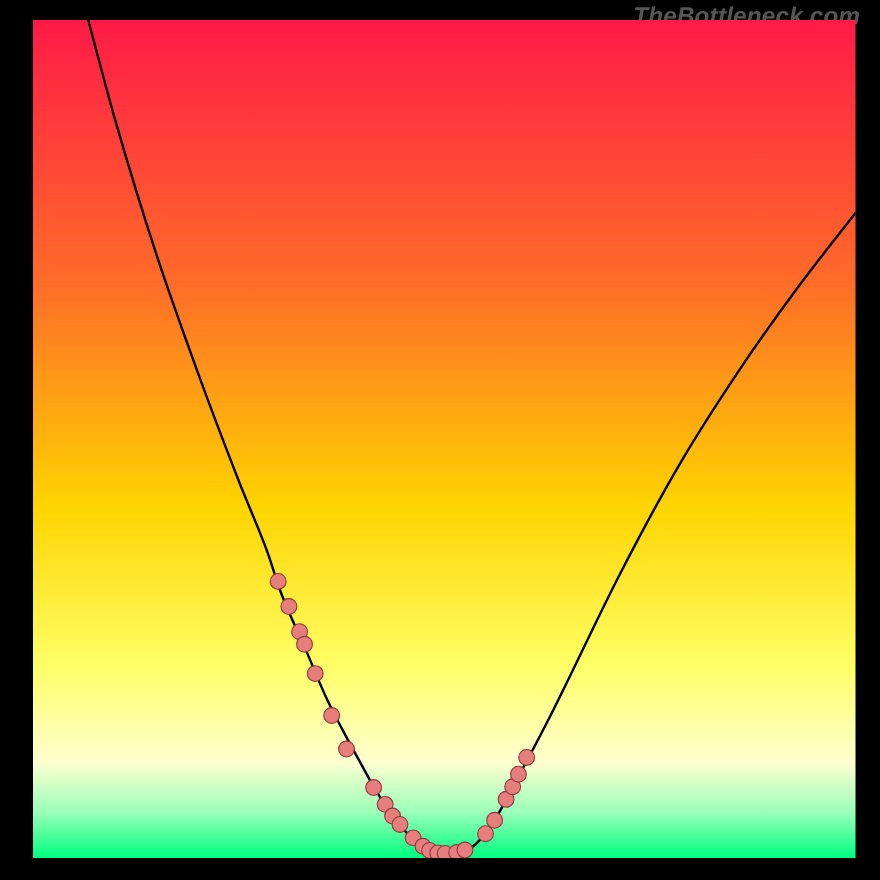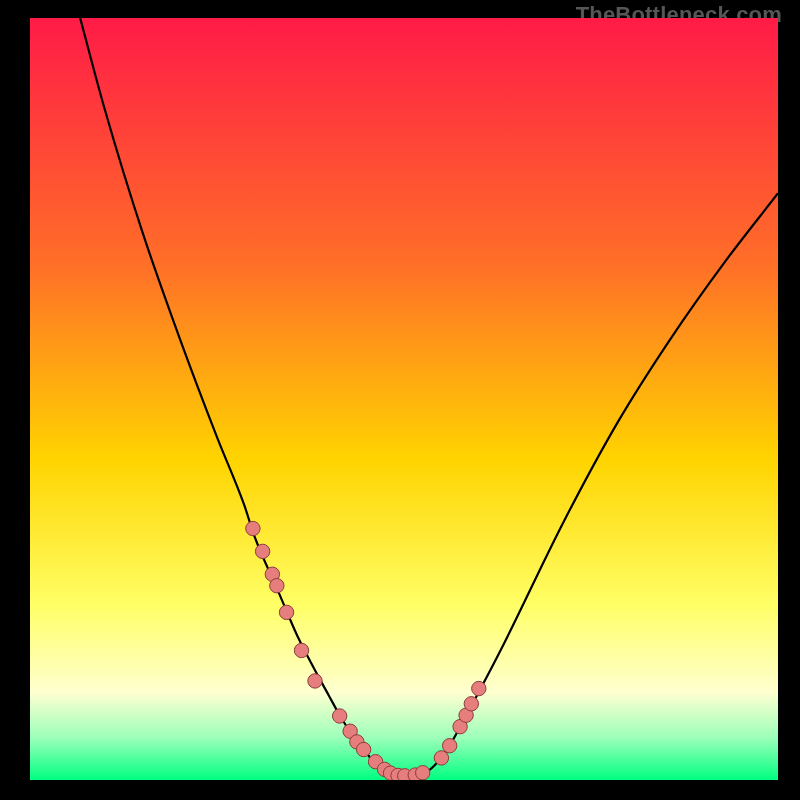--- a/index.html
+++ b/index.html
@@ -8,20 +8,21 @@
     width: 800px;
     height: 800px;
     background: #000;
     overflow: hidden;
   }
   .stage {
     position: relative;
     width: 800px;
     height: 800px;
     background: #000;
+    font-style: italic;
   }
   .plot {
     position: absolute;
     left: 30px;
     top: 18px;
     width: 748px;
     height: 762px;
     overflow: hidden;
   }
   .watermark {

